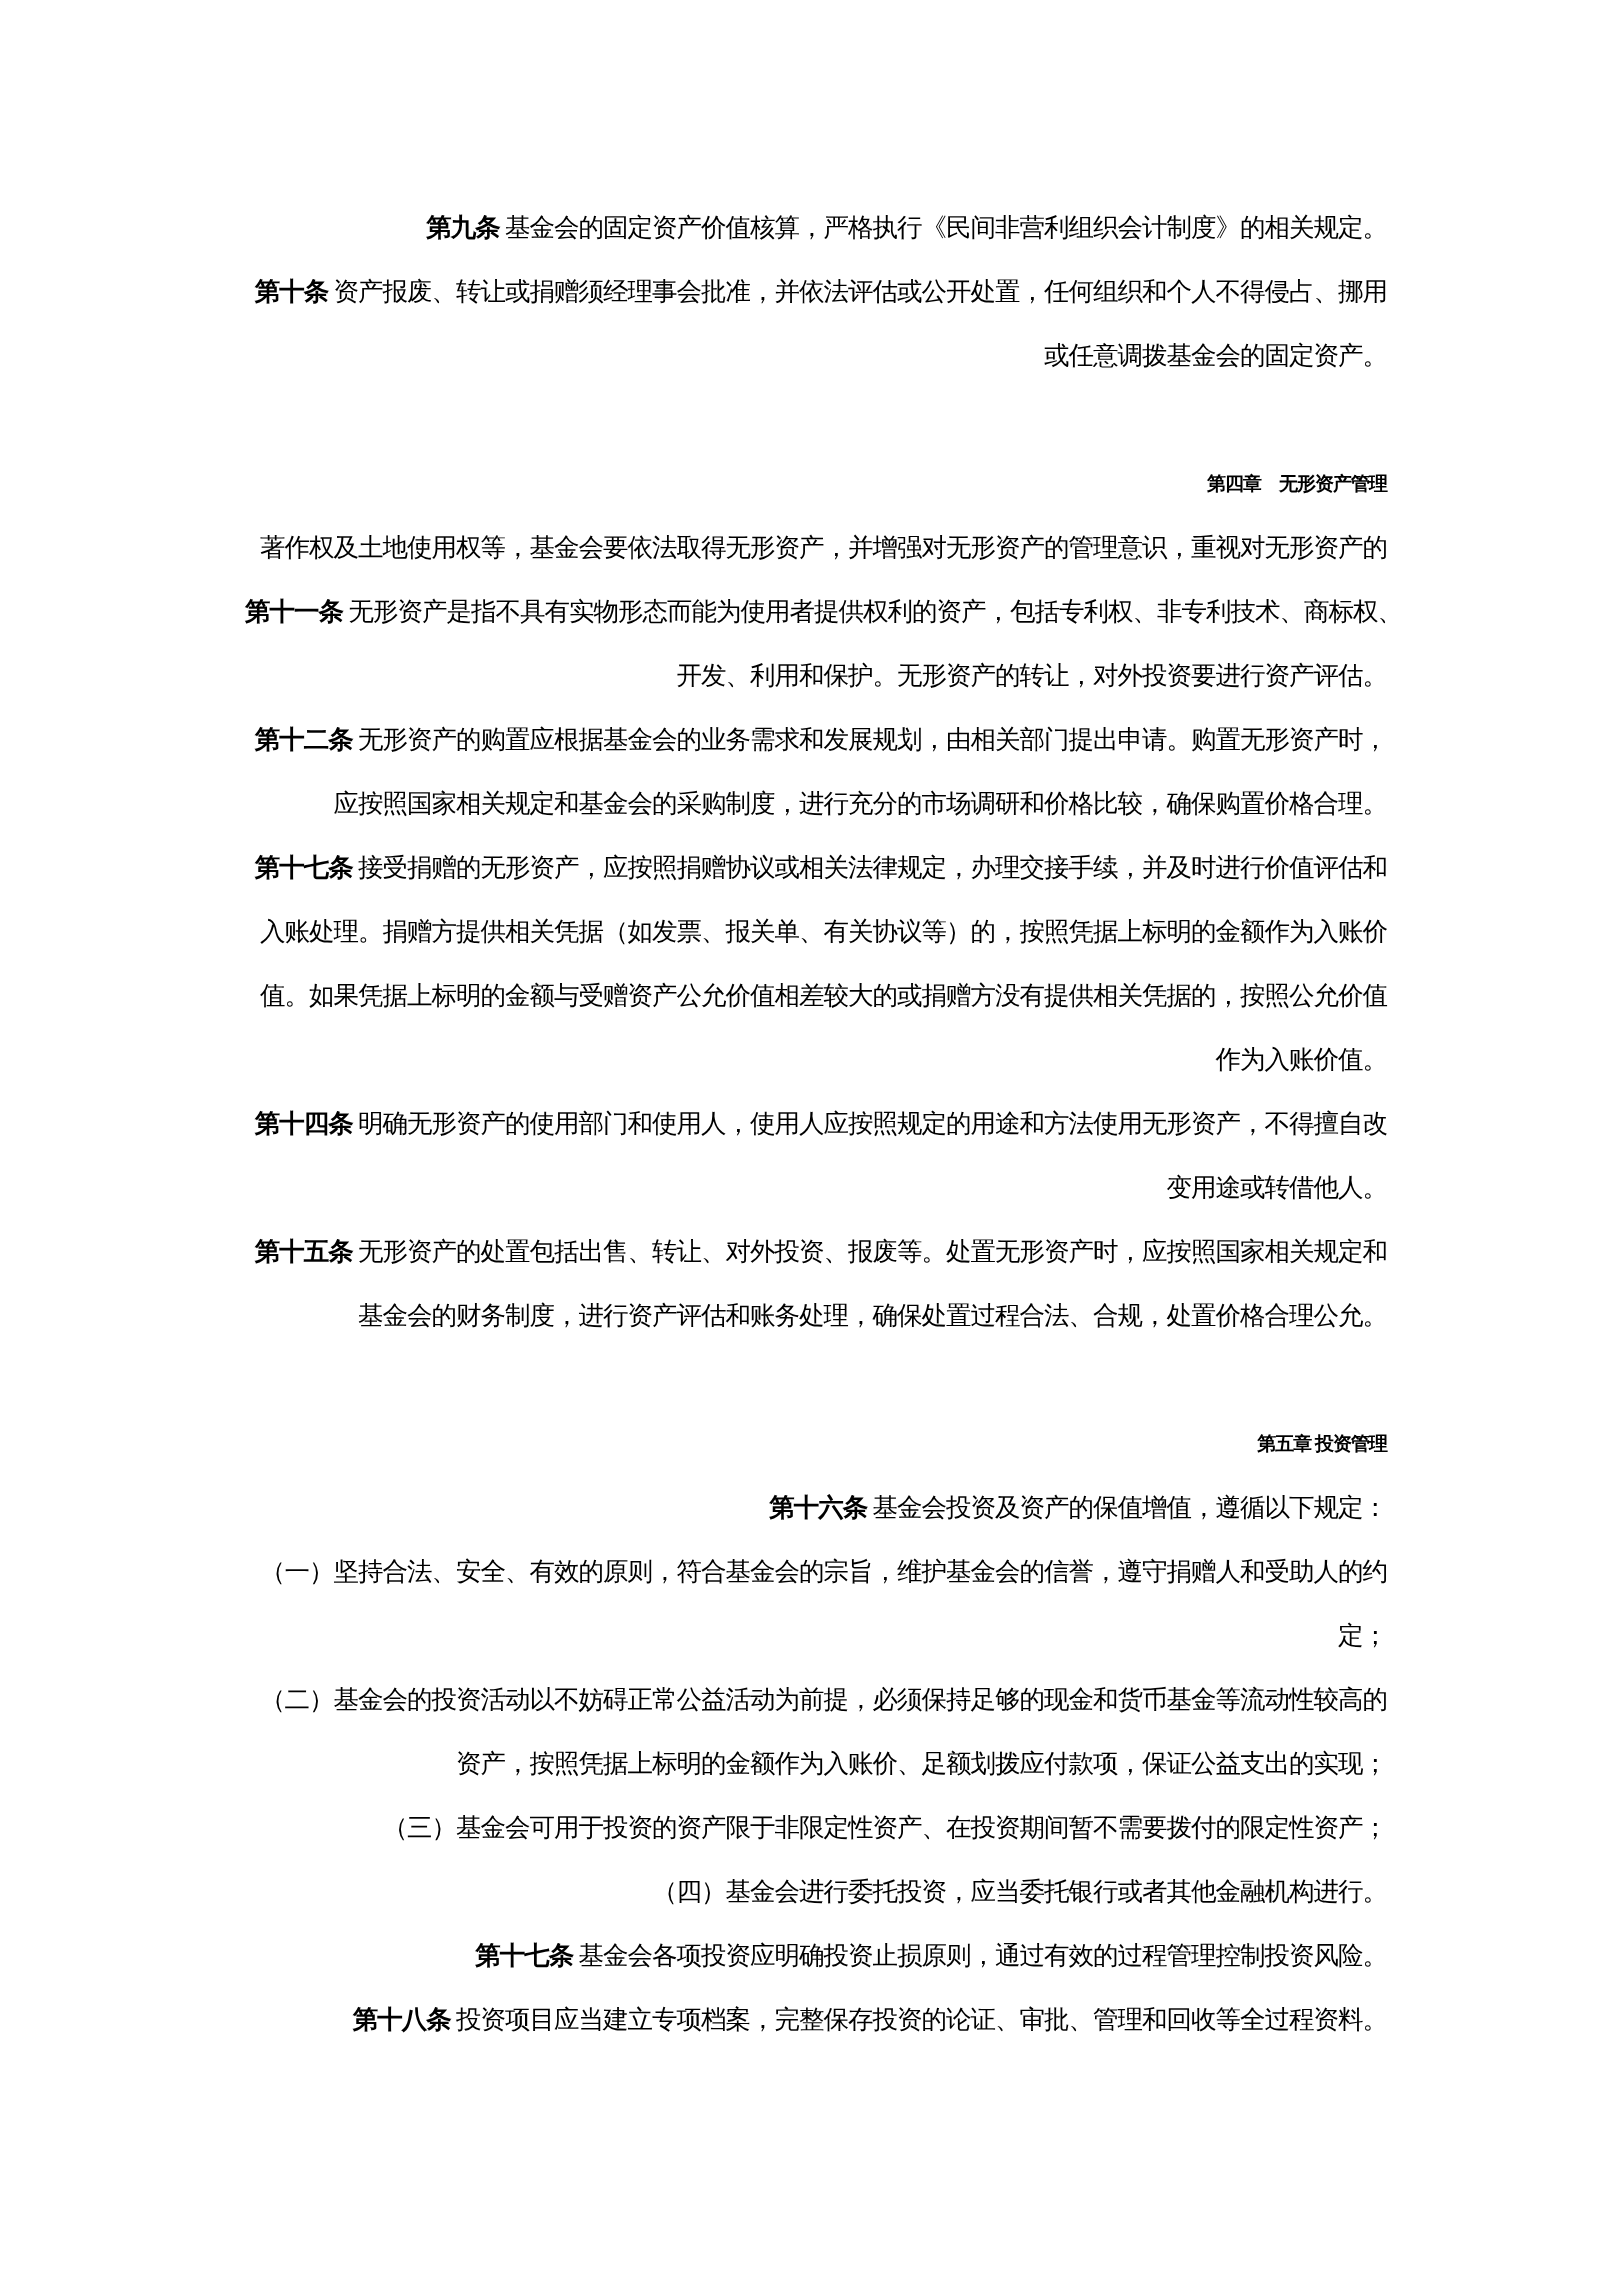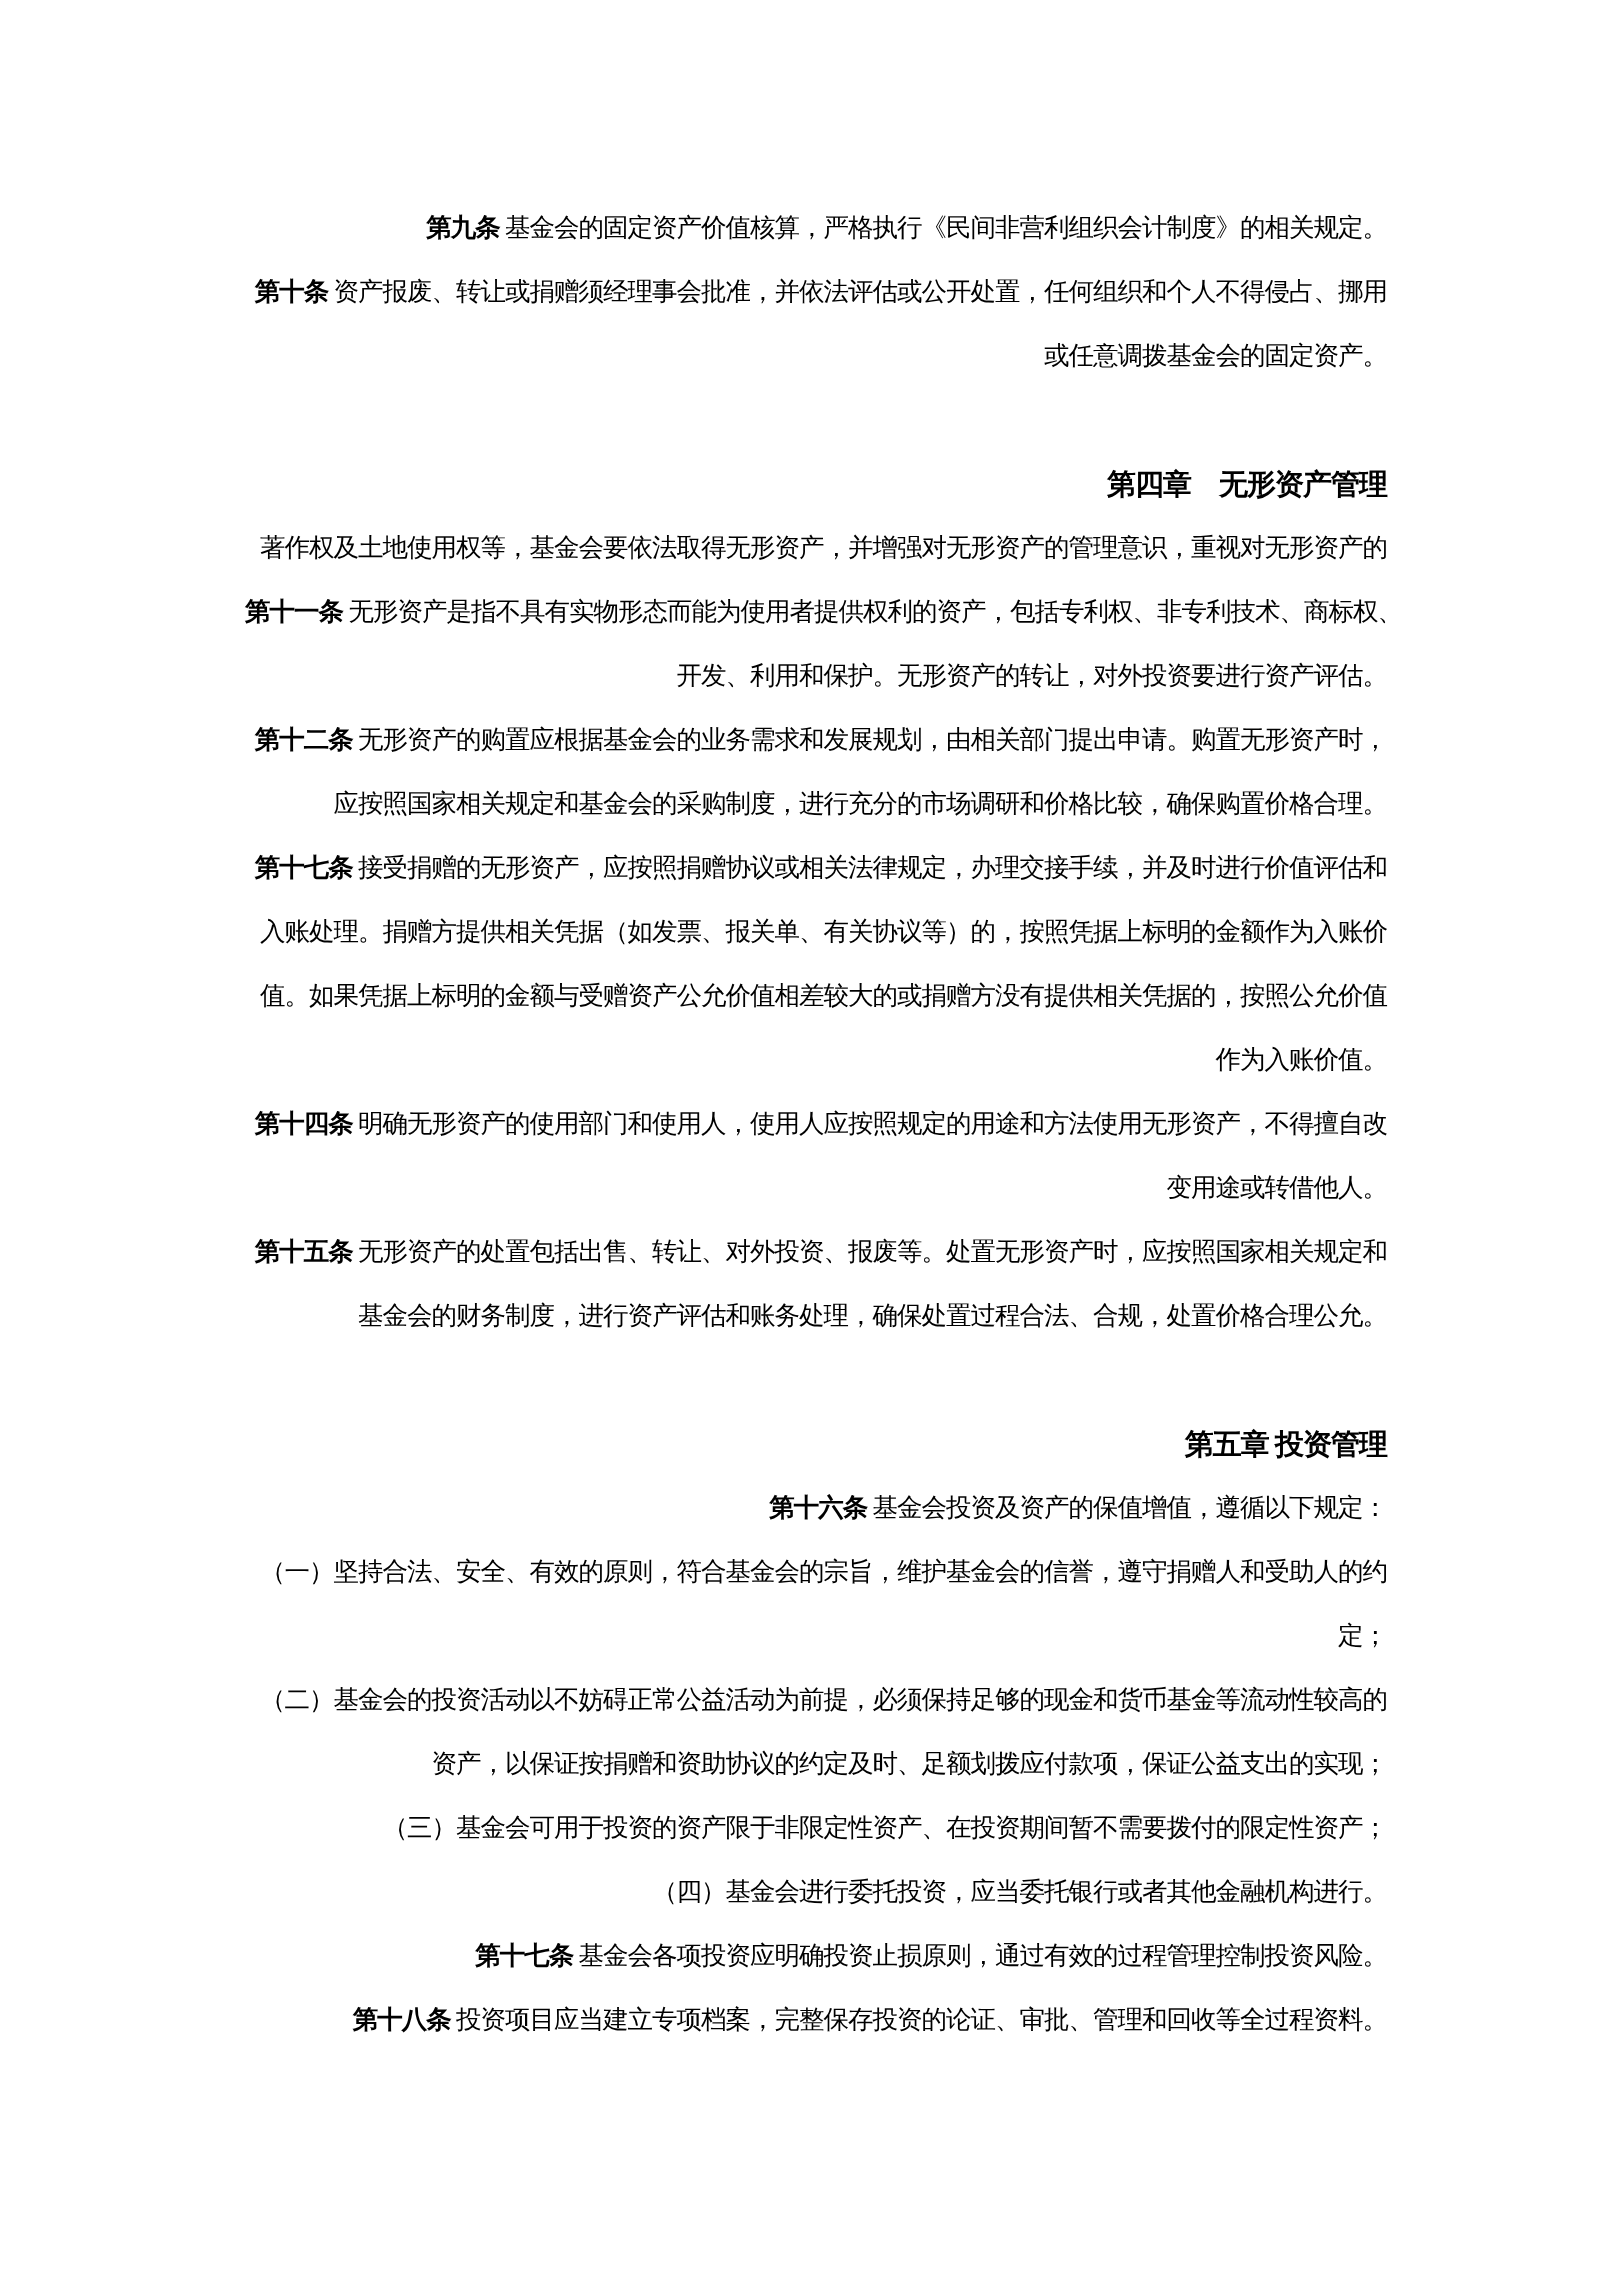--- a/index.html
+++ b/index.html
@@ -28,21 +28,21 @@
     font-size: 25.5px;
     letter-spacing: -1px;
     white-space: nowrap;
     text-align: right;
     color: #000000;
   }
   .line b {
     font-weight: bold;
   }
   .line.heading {
-    font-size: 29px;
+    font-size: 19px;
     letter-spacing: -1px;
     font-weight: bold;
   }
   .line.blank {
     
   }
 </style>
 </head>
 <body>
 
@@ -65,20 +65,20 @@
       <div class="line"><b>第十四条</b><span> 明确无形资产的使用部门和使用人，使用人应按照规定的用途和方法使用无形资产，不得擅自改</span></div>
       <div class="line"><span>变用途或转借他人。</span></div>
       <div class="line"><b>第十五条</b><span> 无形资产的处置包括出售、转让、对外投资、报废等。处置无形资产时，应按照国家相关规定和</span></div>
       <div class="line"><span>基金会的财务制度，进行资产评估和账务处理，确保处置过程合法、合规，处置价格合理公允。</span></div>
       <div class="line blank"></div>
       <div class="line heading"><b>第五章 投资管理</b></div>
       <div class="line"><b>第十六条</b><span> 基金会投资及资产的保值增值，遵循以下规定：</span></div>
       <div class="line"><span>（一）坚持合法、安全、有效的原则，符合基金会的宗旨，维护基金会的信誉，遵守捐赠人和受助人的约</span></div>
       <div class="line"><span>定；</span></div>
       <div class="line"><span>（二）基金会的投资活动以不妨碍正常公益活动为前提，必须保持足够的现金和货币基金等流动性较高的</span></div>
-      <div class="line"><span>资产，以保证按捐赠和资助协议的约定及时、足额划拨应付款项，保证公益支出的实现；</span></div>
+      <div class="line"><span>资产，按照凭据上标明的金额作为入账价、足额划拨应付款项，保证公益支出的实现；</span></div>
       <div class="line"><span>（三）基金会可用于投资的资产限于非限定性资产、在投资期间暂不需要拨付的限定性资产；</span></div>
       <div class="line"><span>（四）基金会进行委托投资，应当委托银行或者其他金融机构进行。</span></div>
       <div class="line"><b>第十七条</b><span> 基金会各项投资应明确投资止损原则，通过有效的过程管理控制投资风险。</span></div>
       <div class="line"><b>第十八条</b><span> 投资项目应当建立专项档案，完整保存投资的论证、审批、管理和回收等全过程资料。</span></div>
     </div>
 </div>
 
 
 </body></html>

